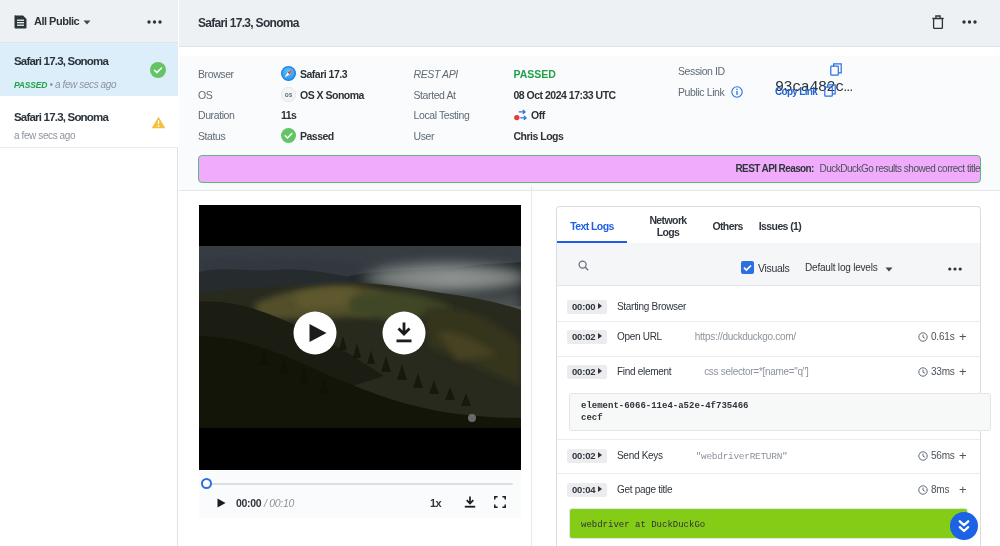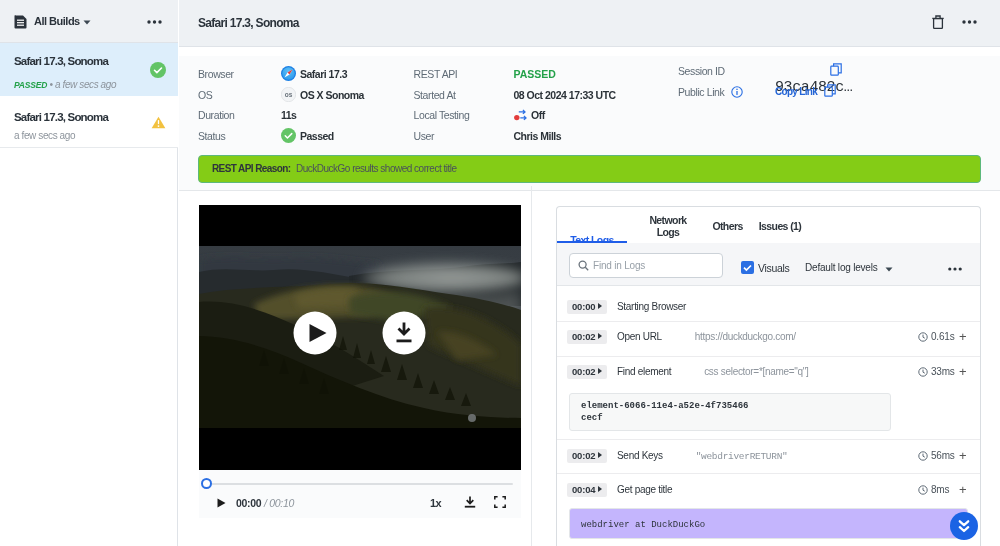--- a/index.html
+++ b/index.html
@@ -12,22 +12,22 @@
 .sb-t { position:absolute; font-size:12px; font-weight:bold; letter-spacing:-0.7px; color:#2b333b; }
 .sb-sub { position:absolute; font-size:10px; letter-spacing:-0.4px; color:#8d949c; }
 .badge-passed { color:#23a149; font-size:8.5px; font-weight:bold; letter-spacing:-0.2px; }
 
 #header { left:179px; top:0; width:821px; height:47px; background:#eef1f4; border-bottom:1px solid #dfe3e8; }
 
 #meta { left:179px; top:56px; width:821px; height:135px; background:#fafbfc; border-bottom:1px solid #e4e7ea; }
 .mrow { position:absolute; height:14px; line-height:14px; white-space:nowrap; font-size:10.5px; }
 .mlabel { color:#5f6b76; letter-spacing:-0.4px; }
 .mval { font-weight:bold; color:#2b3238; letter-spacing:-0.5px; }
-#banner { position:absolute; left:19px; top:99px; width:783px; height:28px; background:#84cc16;
-  border:1px solid #5cb87c; border-radius:4px; font-size:10px; line-height:26px; padding-left:13px; }
+#banner { position:absolute; left:19px; top:99px; width:783px; height:28px; background:#f0abfc;
+  border:1px solid #5cb87c; border-radius:4px; font-size:10px; line-height:26px; padding-left:13px;text-align:right; }
 #banner b { font-weight:bold; color:#2e353c; letter-spacing:-0.6px; }
 #banner span { color:#4a525a; letter-spacing:-0.5px; }
 
 #screen { position:absolute; left:199px; top:205px; width:322px; height:265px; background:#000; }
 #ctrlarea { position:absolute; left:199px; top:470px; width:322px; height:48px; background:#fafbfc; }
 
 #panel { position:absolute; left:556px; top:206px; width:425px; height:340px; background:#fff; border:1px solid #d9dde1; border-radius:4px 4px 0 0; border-bottom:none; }
 .tab { position:absolute; font-size:10.5px; font-weight:bold; letter-spacing:-0.6px; color:#2e353c; text-align:center; }
 #toolbar { position:absolute; left:0; top:36px; width:423px; height:43px; background:#f5f6f8; border-bottom:1px solid #e3e6e9; }
 #tabline { position:absolute; left:0; top:34px; width:423px; height:2px; }
@@ -49,21 +49,21 @@
 </head>
 <body>
 <div id="sidebar" class="abs"></div>
 <div id="sbhead" class="abs">
   <svg class="abs" style="left:14px; top:15px;" width="13" height="14" viewBox="0 0 13 14">
       <path d="M1.5 0.5h7.5l3.5 3.5v8.5a1 1 0 0 1-1 1h-10a1 1 0 0 1-1-1v-11.5a1 1 0 0 1 1-1z" fill="#2b333b"></path>
       <rect x="3" y="4.6" width="7" height="1.2" fill="#fff"></rect>
       <rect x="3" y="7.1" width="7" height="1.2" fill="#fff"></rect>
       <rect x="3" y="9.6" width="7" height="1.2" fill="#fff"></rect>
     </svg>
-  <div class="sb-t" style="left:34px; top:15px; font-size:11px; letter-spacing:-0.5px;">All Builds</div>
+  <div class="sb-t" style="left:34px; top:15px; font-size:11px; letter-spacing:-0.5px;">All Public</div>
   <svg class="abs" style="left:83px; top:20px;" width="8" height="5" viewBox="0 0 8 5">
       <path d="M0.5 0.5 L4 4.5 L7.5 0.5 Z" fill="#3c4852"></path>
     </svg>
   <svg class="abs" style="left:147px; top:20px;" width="15" height="4" viewBox="0 0 15 4">
       <circle cx="2" cy="2" r="1.7" fill="#2b333b"></circle>
       <circle cx="7.5" cy="2" r="1.7" fill="#2b333b"></circle>
       <circle cx="13" cy="2" r="1.7" fill="#2b333b"></circle>
     </svg>
 </div>
 <div class="abs" style="left:0; top:43px; width:178px; height:53px; background:#ddeefb;">
@@ -121,33 +121,33 @@
       <text x="7.5" y="9.8" font-size="6.5" font-weight="bold" fill="#6a737c" text-anchor="middle" font-family="Liberation Sans">os</text>
     </svg>
   <div class="mrow mval" style="left:121px; top:31.5px;">OS X Sonoma</div>
   <div class="mrow mval" style="left:102px; top:52px;">11s</div>
   <svg class="abs" style="left:102px; top:71.5px;" width="15" height="15" viewBox="0 0 17 17">
       <circle cx="8.5" cy="8.5" r="8.5" fill="#63c466"></circle>
       <path d="M4.8 8.8l2.5 2.5 4.9-4.9" stroke="#fff" stroke-width="1.7" fill="none" stroke-linecap="round" stroke-linejoin="round"></path>
     </svg>
   <div class="mrow mval" style="left:121px; top:73px;">Passed</div>
 
-  <div class="mrow mlabel" style="left:234.5px; top:11px;">REST API</div>
+  <div class="mrow mlabel" style="left:234.5px; top:11px;font-style:italic;">REST API</div>
   <div class="mrow mlabel" style="left:234.5px; top:31.5px;">Started At</div>
   <div class="mrow mlabel" style="left:234.5px; top:52px;">Local Testing</div>
   <div class="mrow mlabel" style="left:234.5px; top:73px;">User</div>
   <div class="mrow mval" style="left:334.5px; top:11px; color:#23a149; letter-spacing:0;">PASSED</div>
   <div class="mrow mval" style="left:334.5px; top:31.5px;">08 Oct 2024 17:33 UTC</div>
   <svg class="abs" style="left:334.5px; top:52.5px;" width="13" height="12" viewBox="0 0 13 12">
       <circle cx="2.8" cy="8.6" r="2.7" fill="#e23d3d"></circle>
       <path d="M4.8 2.9 L11 2.9 M8.9 0.9 L11 2.9 L8.9 4.9" stroke="#2b6fe3" stroke-width="1.3" fill="none"></path>
       <path d="M6.3 8.9 L12.3 8.9 M9.9 6.9 L12 8.9 L9.9 10.9" stroke="#2b6fe3" stroke-width="1.3" fill="none"></path>
     </svg>
   <div class="mrow mval" style="left:352px; top:52px;">Off</div>
-  <div class="mrow mval" style="left:334.5px; top:73px;">Chris Mills</div>
+  <div class="mrow mval" style="left:334.5px; top:73px;">Chris Logs</div>
 
   <div class="mrow mlabel" style="left:499px; top:8px;">Session ID</div>
   <div class="mrow mlabel" style="left:499px; top:29px;">Public Link</div>
   <svg class="abs" style="left:552px; top:29.5px;" width="12" height="12" viewBox="0 0 12 12">
       <circle cx="6" cy="6" r="5.2" fill="none" stroke="#2b6fe3" stroke-width="1.1"></circle>
       <rect x="5.35" y="5" width="1.3" height="3.9" fill="#2b6fe3"></rect>
       <rect x="5.35" y="2.7" width="1.3" height="1.3" fill="#2b6fe3"></rect>
     </svg>
   <div class="mrow" style="left:596px; top:8px; font-family:'Liberation Mono',monospace; font-size:15px; letter-spacing:-0.4px; color:#2b3238;margin-top:17px;">93ca482c…</div>
   <svg class="abs" style="left:651px; top:6.5px;" width="12" height="13" viewBox="0 0 12 13">
@@ -228,30 +228,29 @@
   <svg style="position:absolute; left:265px; top:26px;" width="12" height="12" viewBox="0 0 12 12">
       <path d="M6 0.5 v6.5 M2.7 4.2 l3.3 3.3 3.3-3.3" stroke="#1c1c1c" stroke-width="1.7" fill="none"></path>
       <rect x="0.8" y="9.8" width="10.4" height="1.8" fill="#1c1c1c"></rect>
     </svg>
   <svg style="position:absolute; left:295px; top:26px;" width="12" height="12" viewBox="0 0 12 12" fill="none" stroke="#1c1c1c" stroke-width="1.5">
       <path d="M0.8 3.6 V0.8 H3.6 M8.4 0.8 H11.2 V3.6 M11.2 8.4 V11.2 H8.4 M3.6 11.2 H0.8 V8.4"></path>
     </svg>
 </div>
 
 <div id="panel">
-  <div class="tab" style="left:0px; top:27px; width:70px; color:#1f5de8;">Text Logs</div>
+  <div class="tab" style="left:0px; top:13px; width:70px; color:#1f5de8;">Text Logs</div>
   <div class="tab" style="left:76px; top:8px; width:70px; line-height:11.5px;">Network<br>Logs</div>
   <div class="tab" style="left:150px; top:13px; width:41px;">Others</div>
   <div class="tab" style="left:200px; top:13px; width:46px;">Issues (1)</div>
   <div id="tabline">
       <i></i>
     </div>
   <div id="tabbrd"></div>
   <div id="toolbar"></div>
-  <div id="findbox">Find in Logs</div>
   <svg class="abs" style="left:21px; top:53px;" width="11" height="11" viewBox="0 0 11 11" fill="none" stroke="#6a737c" stroke-width="1.3">
       <circle cx="4.6" cy="4.6" r="3.5"></circle>
       <path d="M7.3 7.3 L10.2 10.2"></path>
     </svg>
   <svg class="abs" style="left:184px; top:54px;" width="13" height="13" viewBox="0 0 13 13">
       <rect width="13" height="13" rx="2" fill="#2b6fe3"></rect>
       <path d="M3 6.7l2.4 2.4 4.6-4.6" stroke="#fff" stroke-width="1.7" fill="none"></path>
     </svg>
   <div class="abs" style="left:201px; top:55px; font-size:10.5px; letter-spacing:-0.3px; color:#2e353c;">Visuals</div>
   <div class="abs" style="left:248px; top:55px; font-size:10px; letter-spacing:-0.2px; color:#2e353c;">Default log levels</div>
@@ -279,21 +278,21 @@
   <div class="brd" style="top:149px;"></div>
 
   <span class="tbadge" style="top:157.5px;">00:02</span>
   <span class="ltext" style="top:159px;">Find element&nbsp;&nbsp;<span class="lgray">css selector=*[name="q"]</span></span>
   <svg class="lclock" style="top:160px;" width="10" height="10" viewBox="0 0 10 10" fill="none" stroke="#5f6b76" stroke-width="1">
       <circle cx="5" cy="5" r="4.2"></circle>
       <path d="M5 2.6 V5.2 L6.8 6.2"></path>
     </svg>
   <span class="ldur" style="top:159px;">33ms</span>
   <span class="lplus" style="top:157px;">+</span>
-  <div class="codeblk" style="left:12px; top:186px; width:322px; height:38px; line-height:11.5px;">
+  <div class="codeblk" style="left:12px; top:186px; width:422px; height:38px; line-height:11.5px;">
     <div style="position:absolute; left:11px; top:7px; font-weight:bold;">element-6066-11e4-a52e-4f735466<br>cecf</div>
   </div>
   <div class="brd" style="top:231.5px;"></div>
 
   <span class="tbadge" style="top:241.5px;">00:02</span>
   <span class="ltext" style="top:243px;">Send Keys&nbsp;&nbsp;<span class="lgray" style="font-family:'Liberation Mono',monospace; font-size:9.5px;">"webdriverRETURN"</span></span>
   <svg class="lclock" style="top:244px;" width="10" height="10" viewBox="0 0 10 10" fill="none" stroke="#5f6b76" stroke-width="1">
       <circle cx="5" cy="5" r="4.2"></circle>
       <path d="M5 2.6 V5.2 L6.8 6.2"></path>
     </svg>
@@ -303,20 +302,20 @@
 
   <span class="tbadge" style="top:275.5px;">00:04</span>
   <span class="ltext" style="top:277px;">Get page title</span>
   <svg class="lclock" style="top:278px;" width="10" height="10" viewBox="0 0 10 10" fill="none" stroke="#5f6b76" stroke-width="1">
       <circle cx="5" cy="5" r="4.2"></circle>
       <path d="M5 2.6 V5.2 L6.8 6.2"></path>
     </svg>
   <span class="ldur" style="top:277px;text-align:center;">8ms</span>
   <span class="lplus" style="top:275px;">+</span>
 
-  <div class="codeblk" style="left:12px; top:300.5px; width:399px; height:31px; background:#c4b5fd;">
+  <div class="codeblk" style="left:12px; top:300.5px; width:399px; height:31px; background:#84cc16;">
     <div style="position:absolute; left:11px; top:11px;">webdriver at DuckDuckGo</div>
   </div>
 </div>
 <svg class="abs" style="left:949.5px; top:511.5px;" width="28" height="28" viewBox="0 0 28 28">
     <circle cx="14" cy="14" r="14" fill="#1b63e4"></circle>
     <path d="M9.8 9.3 l4.2 3.8 4.2-3.8 M9.8 15.2 l4.2 3.8 4.2-3.8" stroke="#fff" stroke-width="2.3" fill="none" stroke-linecap="round" stroke-linejoin="round"></path>
   </svg>
 
 </body></html>

